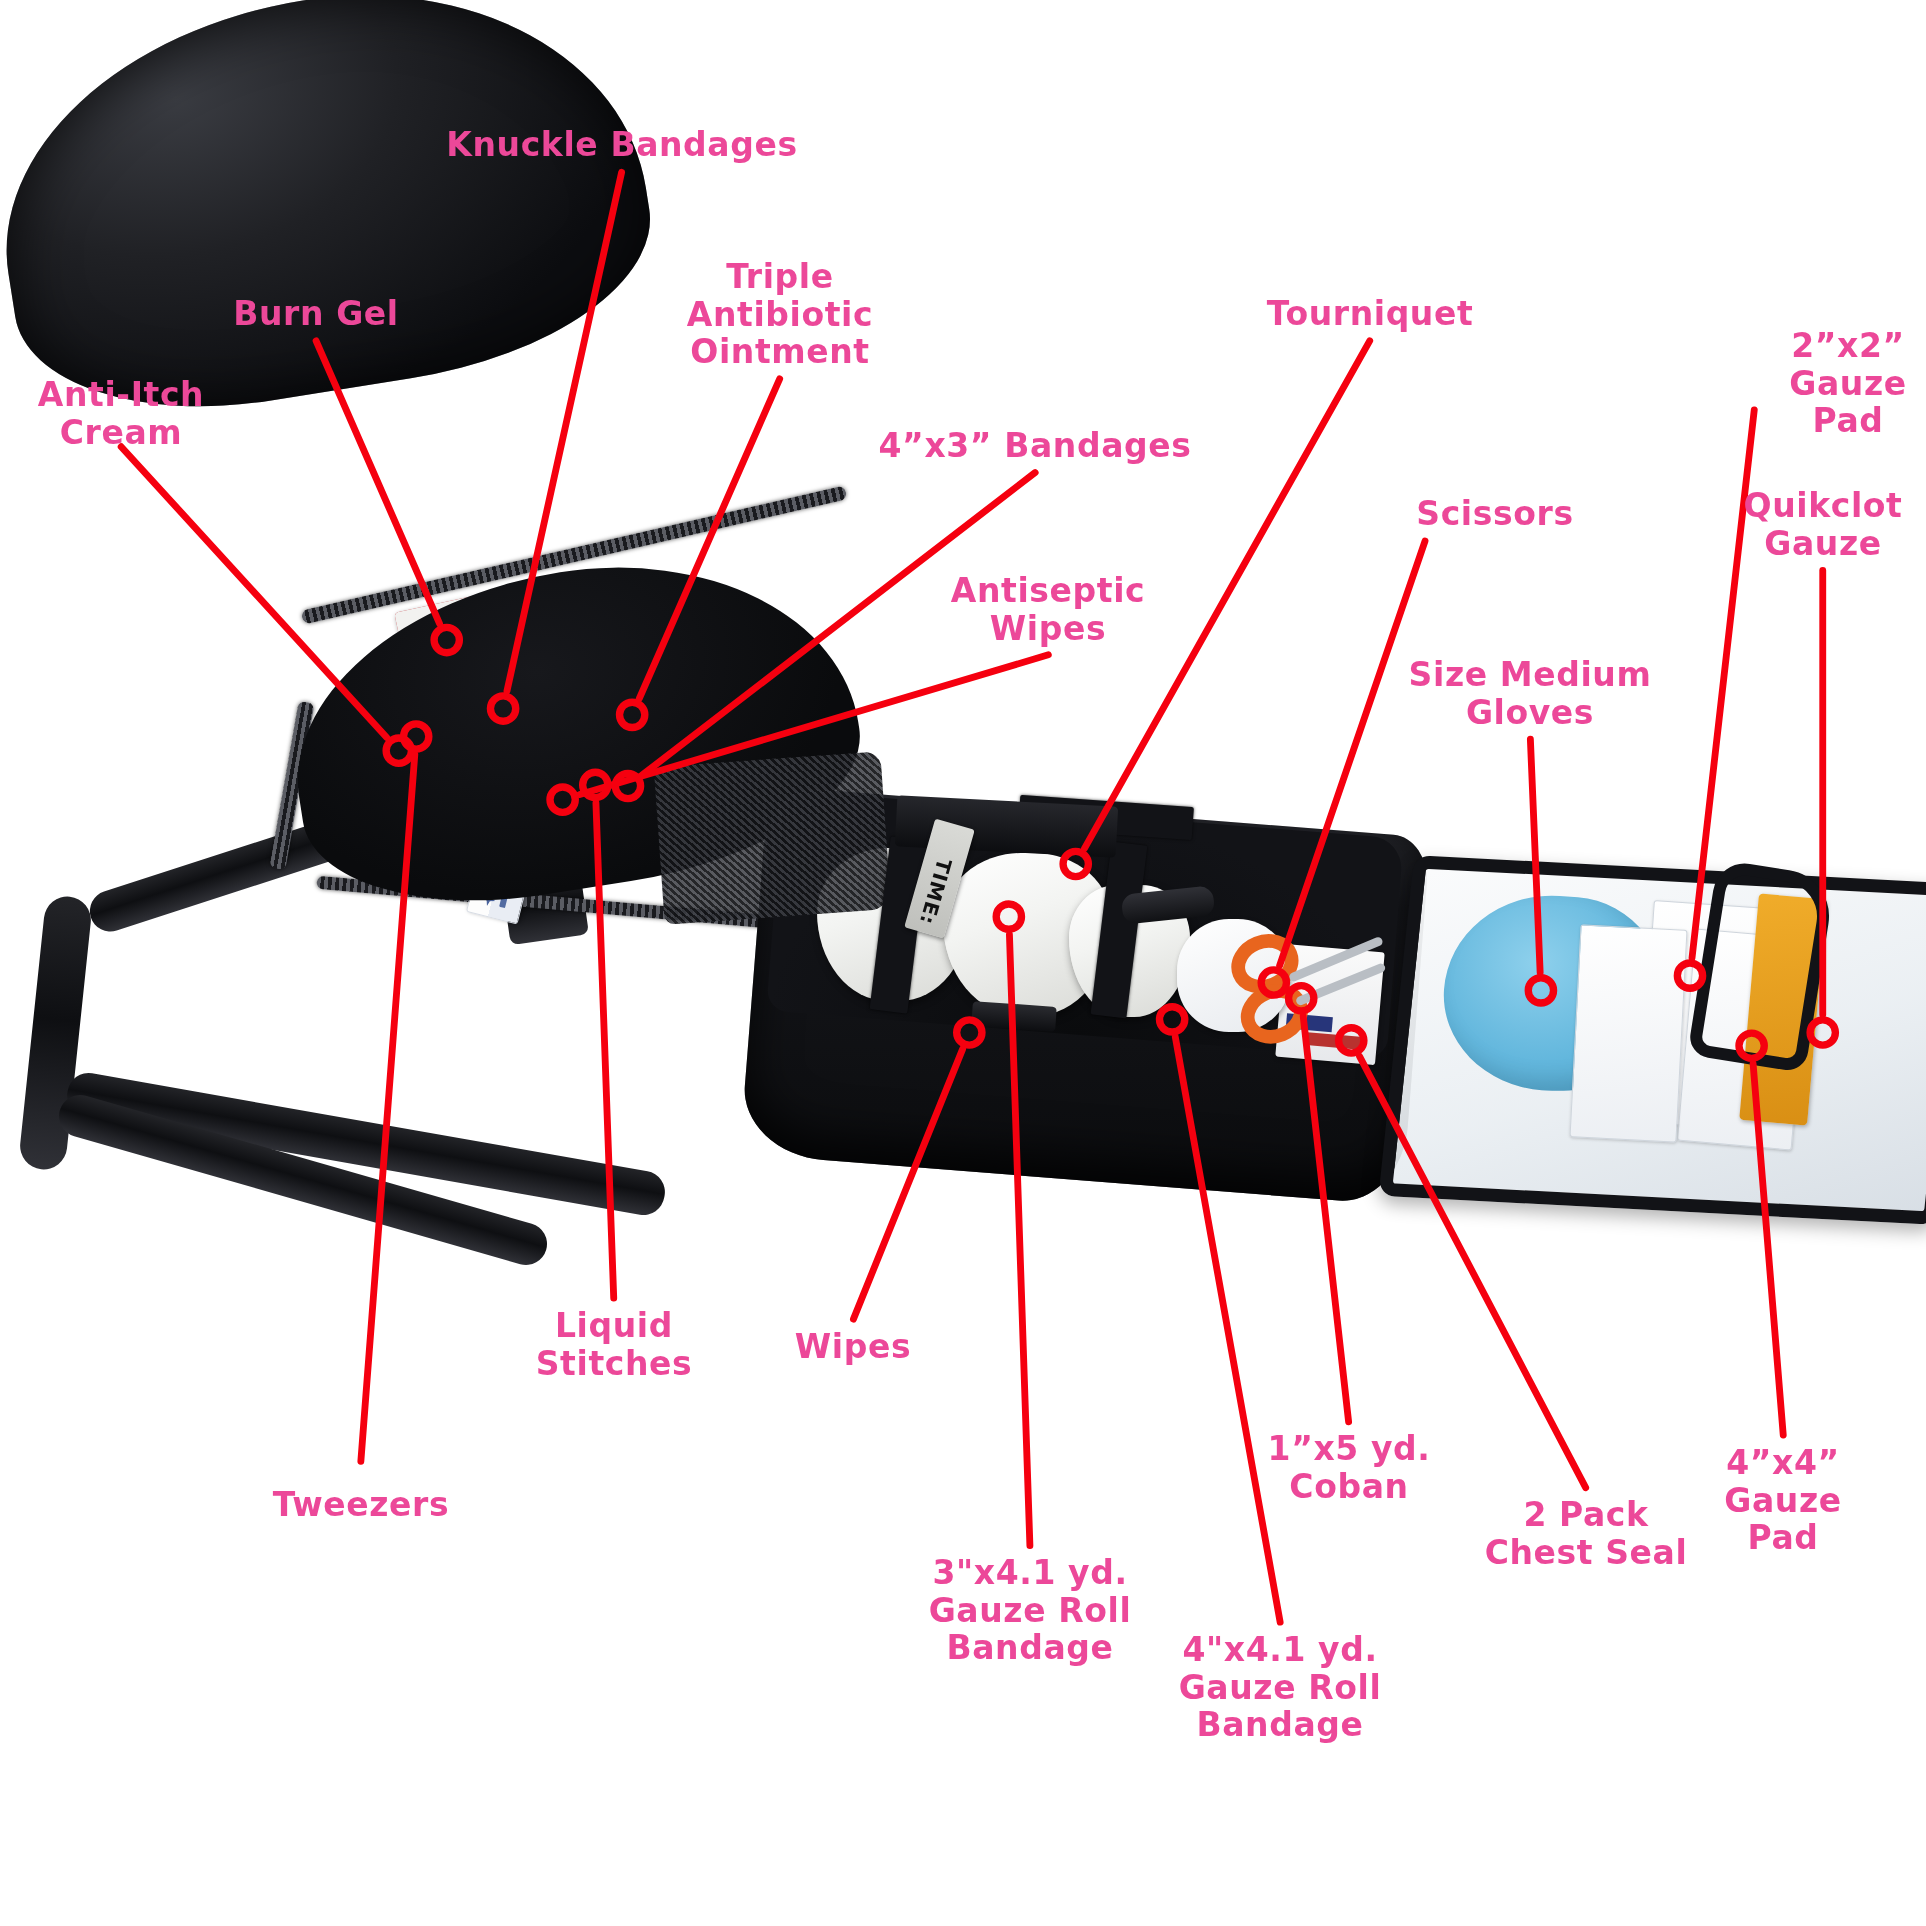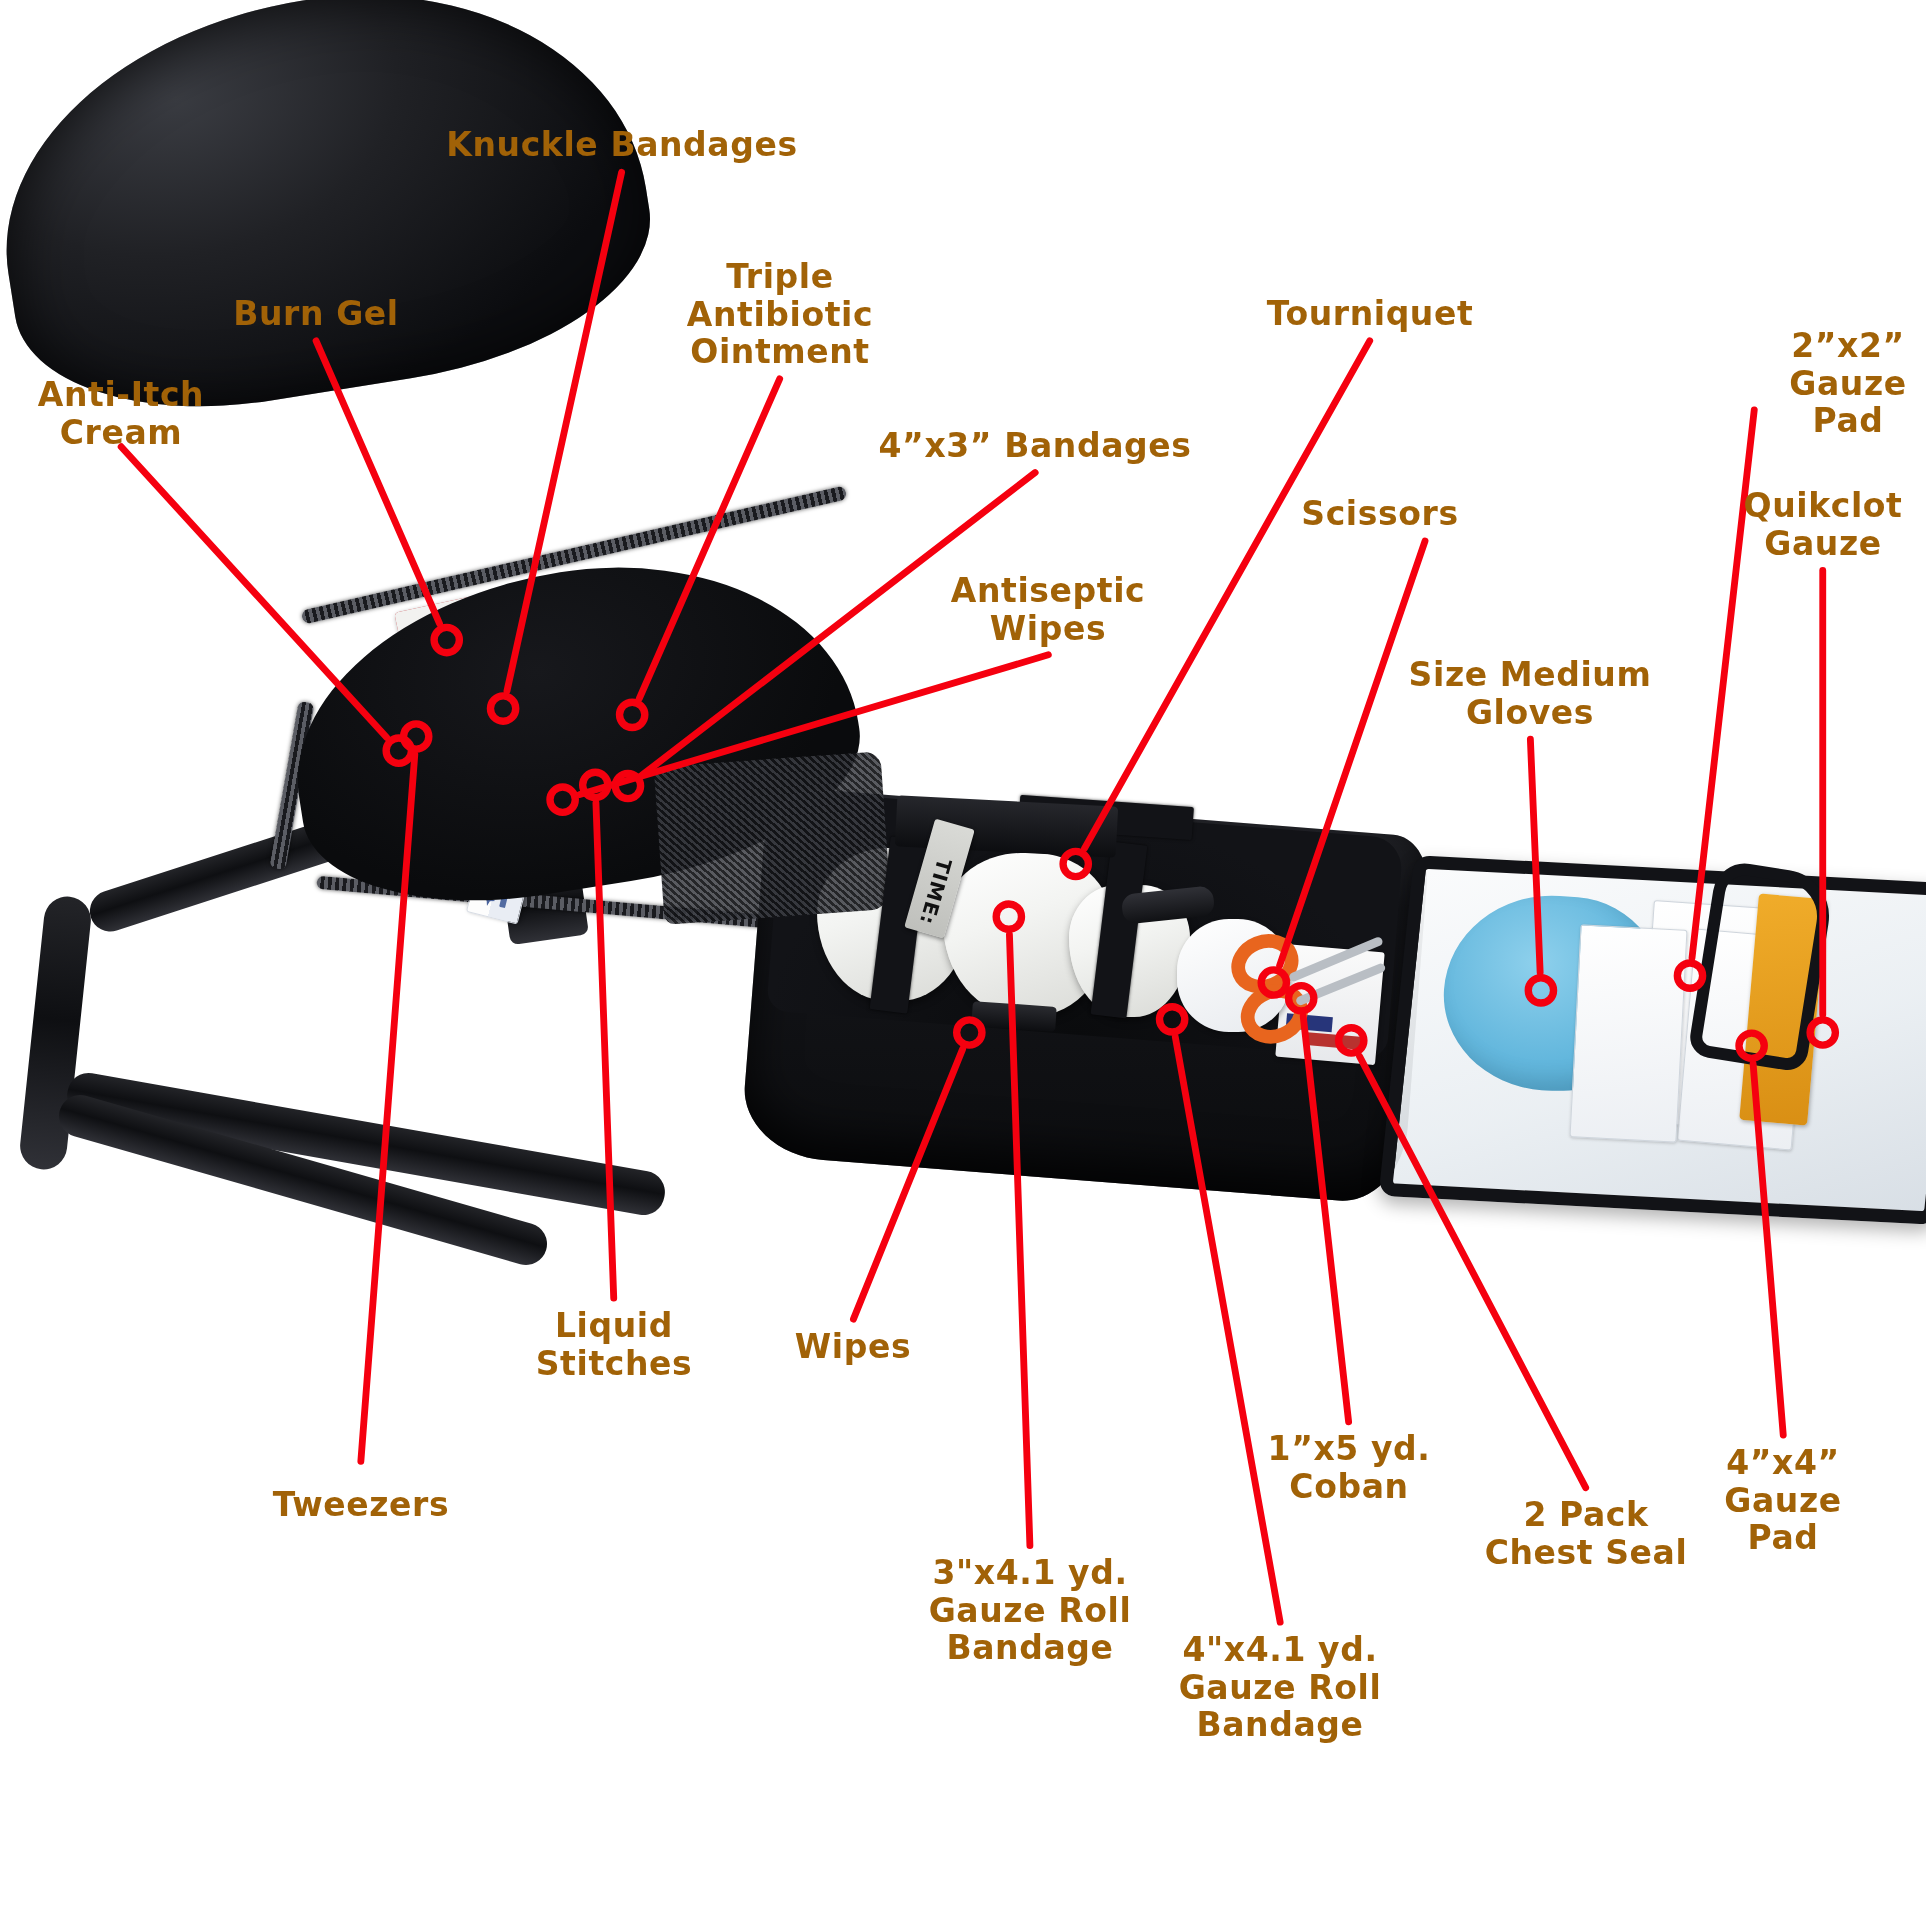--- a/index.html
+++ b/index.html
@@ -7,21 +7,21 @@
   body{font-family:"DejaVu Sans", sans-serif;}
   #stage{
     position:relative;
     width:1926px;height:1926px;
     background:#ffffff;
     overflow:hidden;
   }
   
   .label{
     position:absolute;
-    color:#a16207;
+    color:#ec4899;
     font-family:"DejaVu Sans", sans-serif;
     font-weight:700;
     font-size:33px;
     line-height:1.14;
     letter-spacing:0.6px;
     text-align:center;
     white-space:pre-line;
     transform:translate(-50%,0);
     z-index:40;
     -webkit-font-smoothing:antialiased;
@@ -310,21 +310,21 @@
       <div class="label" style="left: 316px; top: 295px;">Burn Gel</div>
       <div class="label" style="left: 780px; top: 258px;">Triple
 Antibiotic
 Ointment</div>
       <div class="label" style="left: 121px; top: 376px;">Anti-Itch
 Cream</div>
       <div class="label" style="left: 1035px; top: 427px;">4”x3” Bandages</div>
       <div class="label" style="left: 1048px; top: 572px;">Antiseptic
 Wipes</div>
       <div class="label" style="left: 1370px; top: 295px;">Tourniquet</div>
-      <div class="label" style="left: 1380px; top: 495px;">Scissors</div>
+      <div class="label" style="left: 1495px; top: 495px;">Scissors</div>
       <div class="label" style="left: 1530px; top: 656px;">Size Medium
 Gloves</div>
       <div class="label" style="left: 1848px; top: 327px;">2”x2”
 Gauze Pad</div>
       <div class="label" style="left: 1823px; top: 487px;">Quikclot
 Gauze</div>
       <div class="label" style="left: 361px; top: 1470px; margin-top: 16px;">Tweezers</div>
       <div class="label" style="left: 614px; top: 1307px;">Liquid
 Stitches</div>
       <div class="label" style="left: 853px; top: 1328px;">Wipes</div>

